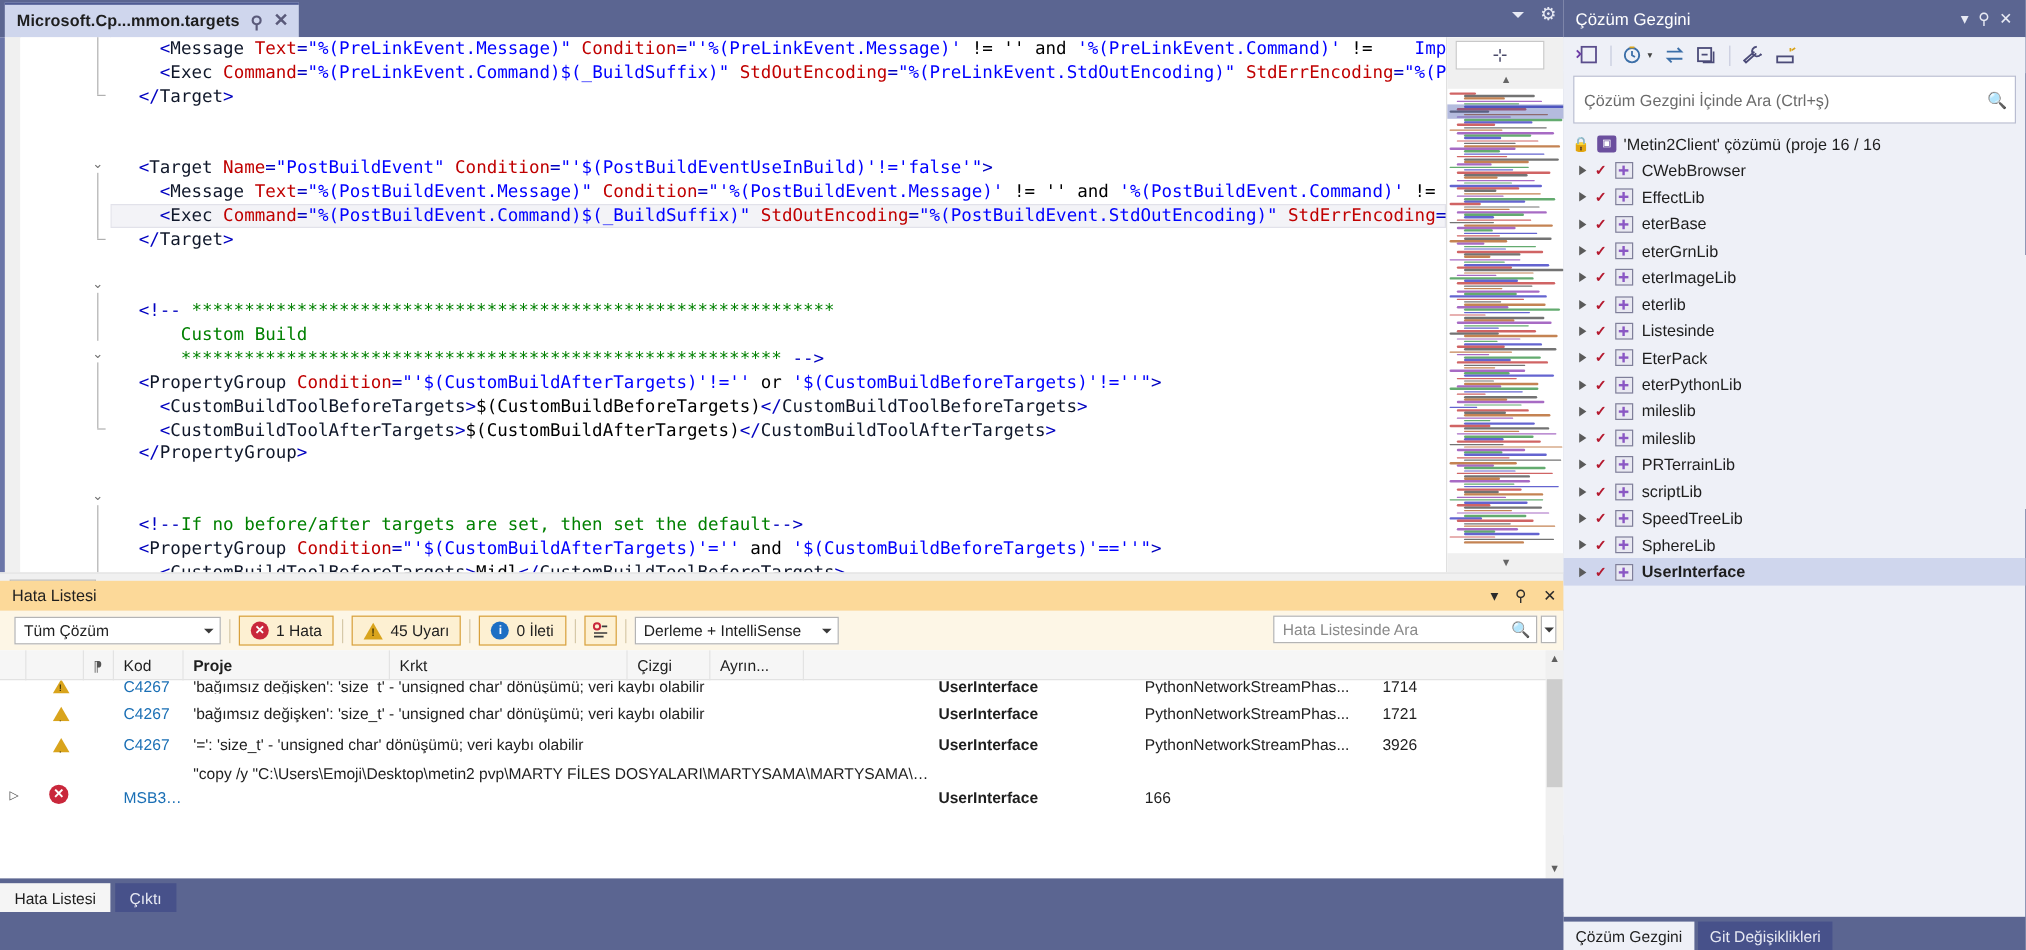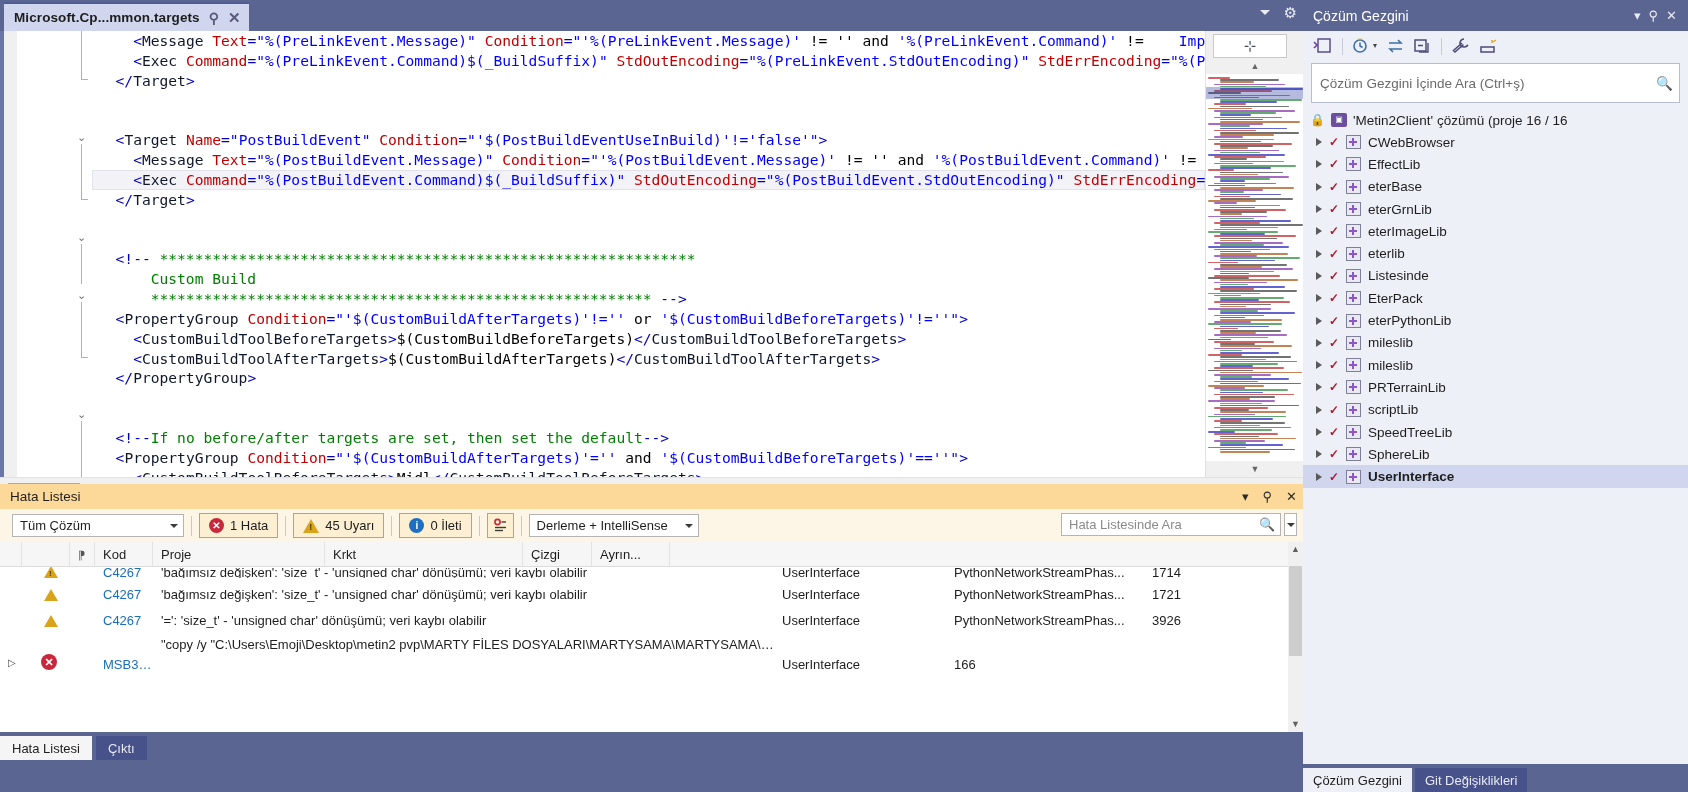--- a/index.html
+++ b/index.html
@@ -131,21 +131,21 @@
   #el-colhdr {
     display: flex; height: 25px; background: #f6f6f6; border-bottom: 1px solid #dcdcdc;
     font-size: 13px; color: #1e1e1e; align-items: center;
   }
   #el-colhdr .ch { border-right: 1px solid #e3e3e3; height: 25px; display: flex; align-items: center; padding-left: 8px; }
   .c-gut  { width: 22px; }
   .c-sev  { width: 48px; }
   .c-pin  { width: 25px; }
   .c-code { width: 58px; }
   .c-desc { width: 621px; }
-  .c-proj { width: 172px; }
+  .c-proj { width: 172px; font-weight: bold; }
   .c-file { width: 198px; }
   .c-line { width: 69px; }
   .c-det  { width: 78px; }
 
   .el-row { display: flex; align-items: flex-start; font-size: 13px; color: #1e1e1e; background: #fff; }
   .el-row .cell { padding-left: 8px; overflow: hidden; white-space: nowrap; text-overflow: ellipsis; }
   .row-h22 { height: 22px; line-height: 22px; }
   .sev-warn { width: 0; height: 0; border-left: 7px solid transparent; border-right: 7px solid transparent; border-bottom: 12px solid #d9a41c; position: relative; margin: 5px 0 0 14px; }
   .sev-warn::after { content: "!"; position: absolute; left: -2px; top: 2px; font-size: 8px; color: #4a3a07; font-weight: bold; }
   .sev-err { width: 16px; height: 16px; border-radius: 50%; background: #c9273b; color: #fff; font-size: 11px; font-weight: bold; line-height: 16px; text-align: center; margin: 4px 0 0 11px; }

